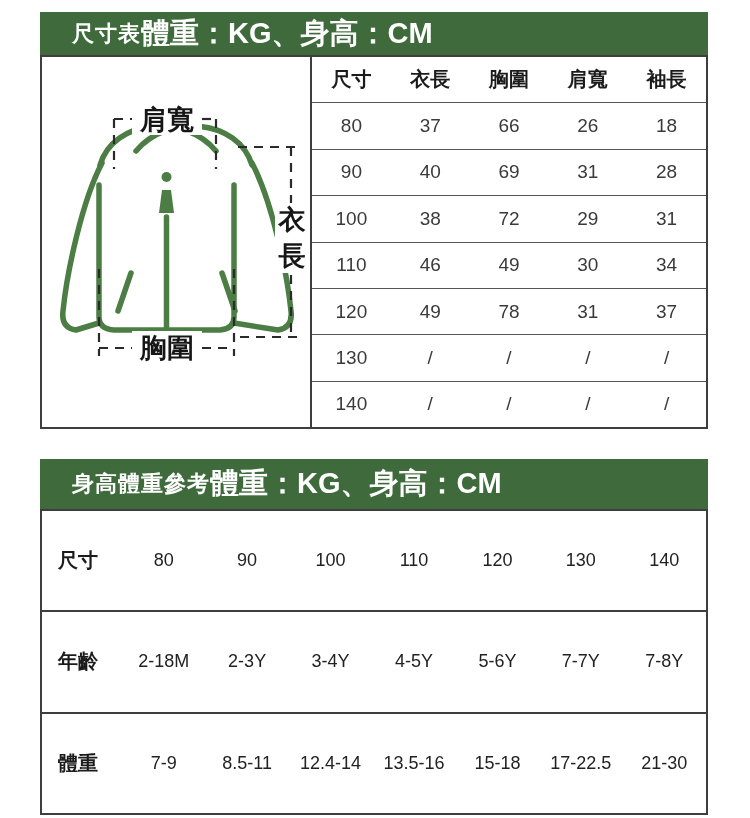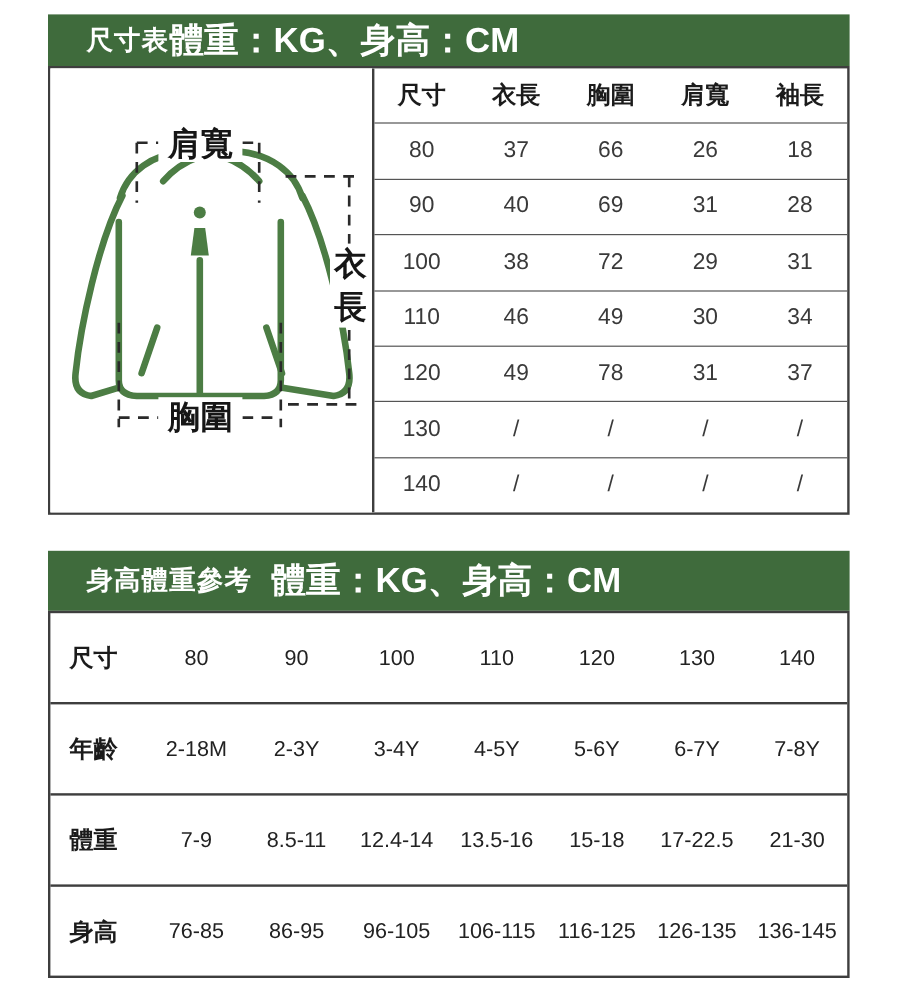--- a/index.html
+++ b/index.html
@@ -21,21 +21,21 @@
   
   .size-body{display:flex;border:2px solid #3e3e3e;height:370px;}
   .diagram{width:268px;border-right:2px solid #3e3e3e;flex:0 0 auto;background:#ffffff;}
   .meas{flex:1;display:flex;flex-direction:column;}
   .trow{flex:1;display:flex;align-items:center;border-bottom:1.8px solid #555555;}
   .trow:last-child{border-bottom:none;}
   .tc{flex:1;text-align:center;font-size:19px;color:#3a3a3a;}
   .thead .tc{font-weight:bold;color:#1b1b1b;font-size:20px;}
   
   .card2{margin-top:30px;}
-  .bar2{height:50px;gap:16px;}
+  .bar2{height:50px;}
   .ref-body{border:2px solid #3e3e3e;display:flex;flex-direction:column;height:302px;}
   .rrow{flex:1;display:flex;align-items:center;border-bottom:2px solid #3e3e3e;}
   .rrow:last-child{border-bottom:none;}
   .rlabel{flex:0 0 80px;padding-left:16px;box-sizing:border-box;font-weight:bold;font-size:20px;color:#1b1b1b;}
   .rval{flex:1;text-align:center;font-size:18px;color:#222222;}
   .diagram svg text{font-family:"Liberation Sans","DejaVu Sans",sans-serif;}
 </style>
 </head>
 <body>
 
@@ -175,39 +175,29 @@
         <div class="rval">130</div>
         <div class="rval">140</div>
       </div>
       <div class="rrow">
         <div class="rlabel">年齡</div>
         <div class="rval">2-18M</div>
         <div class="rval">2-3Y</div>
         <div class="rval">3-4Y</div>
         <div class="rval">4-5Y</div>
         <div class="rval">5-6Y</div>
-        <div class="rval">6-7Y</div>
+        <div class="rval">7-7Y</div>
         <div class="rval">7-8Y</div>
       </div>
       <div class="rrow">
         <div class="rlabel">體重</div>
         <div class="rval">7-9</div>
         <div class="rval">8.5-11</div>
         <div class="rval">12.4-14</div>
         <div class="rval">13.5-16</div>
         <div class="rval">15-18</div>
         <div class="rval">17-22.5</div>
         <div class="rval">21-30</div>
       </div>
-      <div class="rrow">
-        <div class="rlabel">身高</div>
-        <div class="rval">76-85</div>
-        <div class="rval">86-95</div>
-        <div class="rval">96-105</div>
-        <div class="rval">106-115</div>
-        <div class="rval">116-125</div>
-        <div class="rval">126-135</div>
-        <div class="rval">136-145</div>
-      </div>
     </div>
   </section>
 
 </div>
 
 </body></html>

